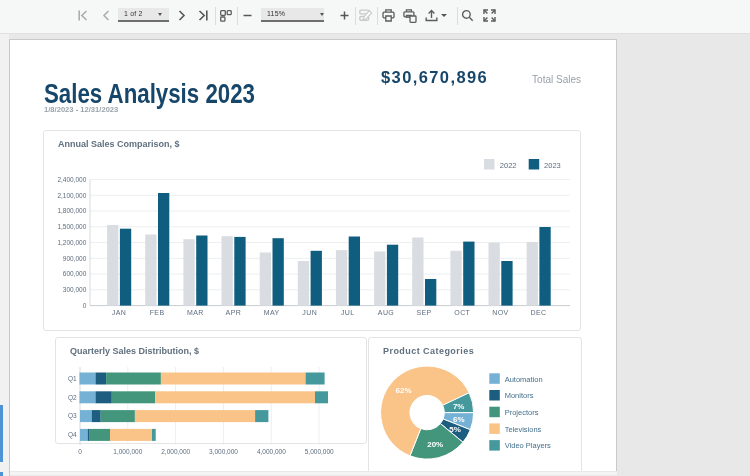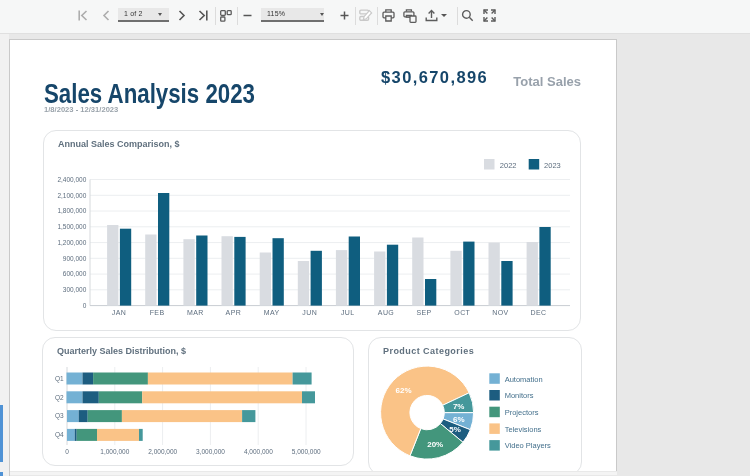--- a/index.html
+++ b/index.html
@@ -10,25 +10,25 @@
 .selbox{position:absolute;top:8.3px;height:11.5px;background:#e8e8e8;border-bottom:2px solid #6f6f6f;}
 .selbox span{position:absolute;top:2.2px;font-size:7px;color:#333;letter-spacing:0.2px;}
 .caret{position:absolute;width:0;height:0;border-left:2.8px solid transparent;border-right:2.8px solid transparent;border-top:3.5px solid #555;}
 #gutter{left:0;top:34px;width:9px;height:442px;background:#f1f1f1;}
 #bluebar{left:0;top:405px;width:3px;height:57px;background:#4f92d5;}
 #bluebar2{left:0;top:472px;width:3px;height:4px;background:#4f92d5;}
 #page{left:9px;top:39px;width:608px;height:437px;background:#fff;border:1px solid #c9c9c9;border-bottom:none;box-sizing:border-box;}
 .navy{color:#16466a;}
 #title{left:44px;top:79px;font-size:27px;font-weight:bold;transform:scaleX(0.825);transform-origin:0 0;white-space:nowrap;}
 #subtitle{left:44px;top:105px;font-size:7.6px;font-weight:bold;color:#9aa3ab;}
-#totlabel{top:73.5px;left:431px;width:150px;text-align:right;font-size:13px;font-weight:bold;color:#98a1ab;}
+#totlabel{top:73.5px;left:431px;width:150px;text-align:right;font-size:10px;font-weight:normal;color:#98a1ab;}
 #totval{top:68px;left:381px;width:201.5px;text-align:left;font-size:16.5px;font-weight:bold;letter-spacing:1.4px;}
-.box{position:absolute;background:#fff;border:1px solid #e2e4e6;border-radius:13px;box-sizing:border-box;}
+.box{position:absolute;background:#fff;border:1px solid #e2e4e6;border-radius:3px;box-sizing:border-box;}
 #box1{left:43px;top:130px;width:538px;height:201px;}
-#box2{left:42px;top:337px;width:312px;height:129px;}
+#box2{left:55px;top:337px;width:312px;height:107px;}
 #box3{left:368px;top:337px;width:214px;height:138px;}
 .btitle{position:absolute;left:14px;top:7.5px;font-size:9px;font-weight:bold;color:#60707e;letter-spacing:0px;}
 #pagebottom1{left:10px;top:471px;width:607px;height:1px;background:#e9e9e9;}
 #pagebottom2{left:10px;top:472px;width:607px;height:4px;background:#f4f4f4;border-top:0;}
 #pagebottom3{left:10px;top:474.5px;width:607px;height:1px;background:#e8e8e8;}
 .box>svg{position:absolute;left:-1px;top:-1px;}
 svg text{font-family:"Liberation Sans",sans-serif;}
 .ic{position:absolute;top:9px;}
 </style>
 </head>

